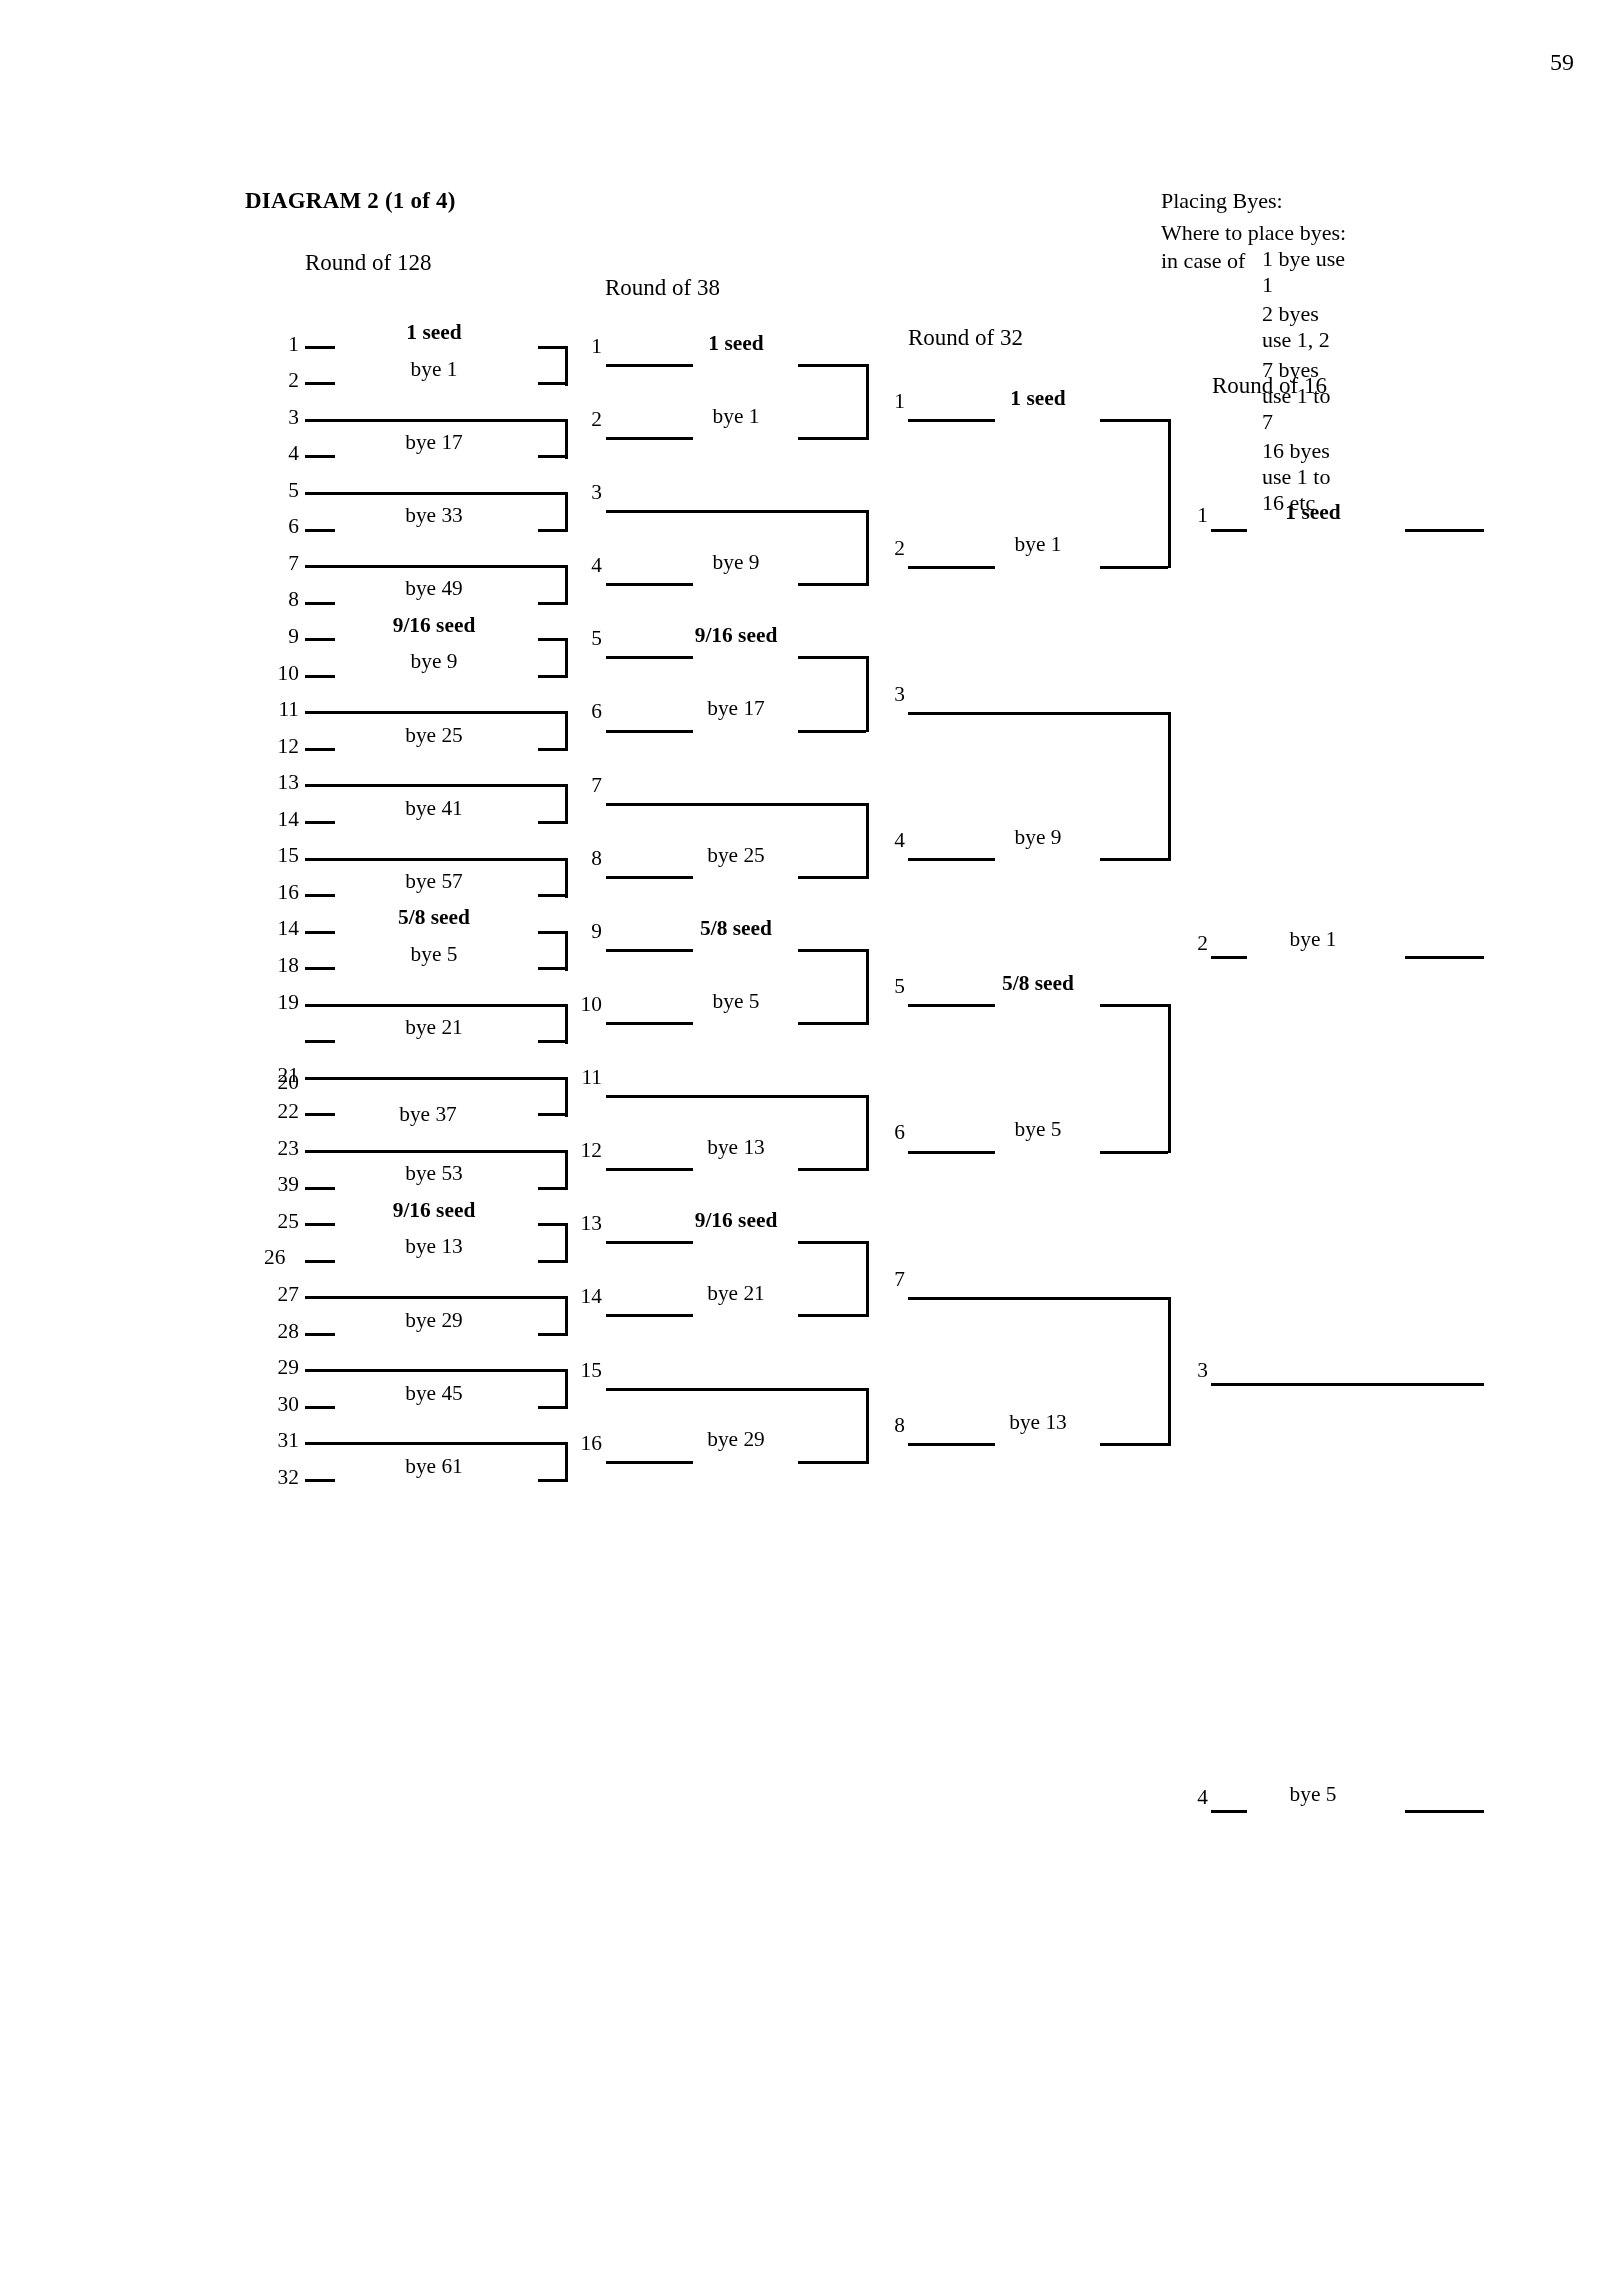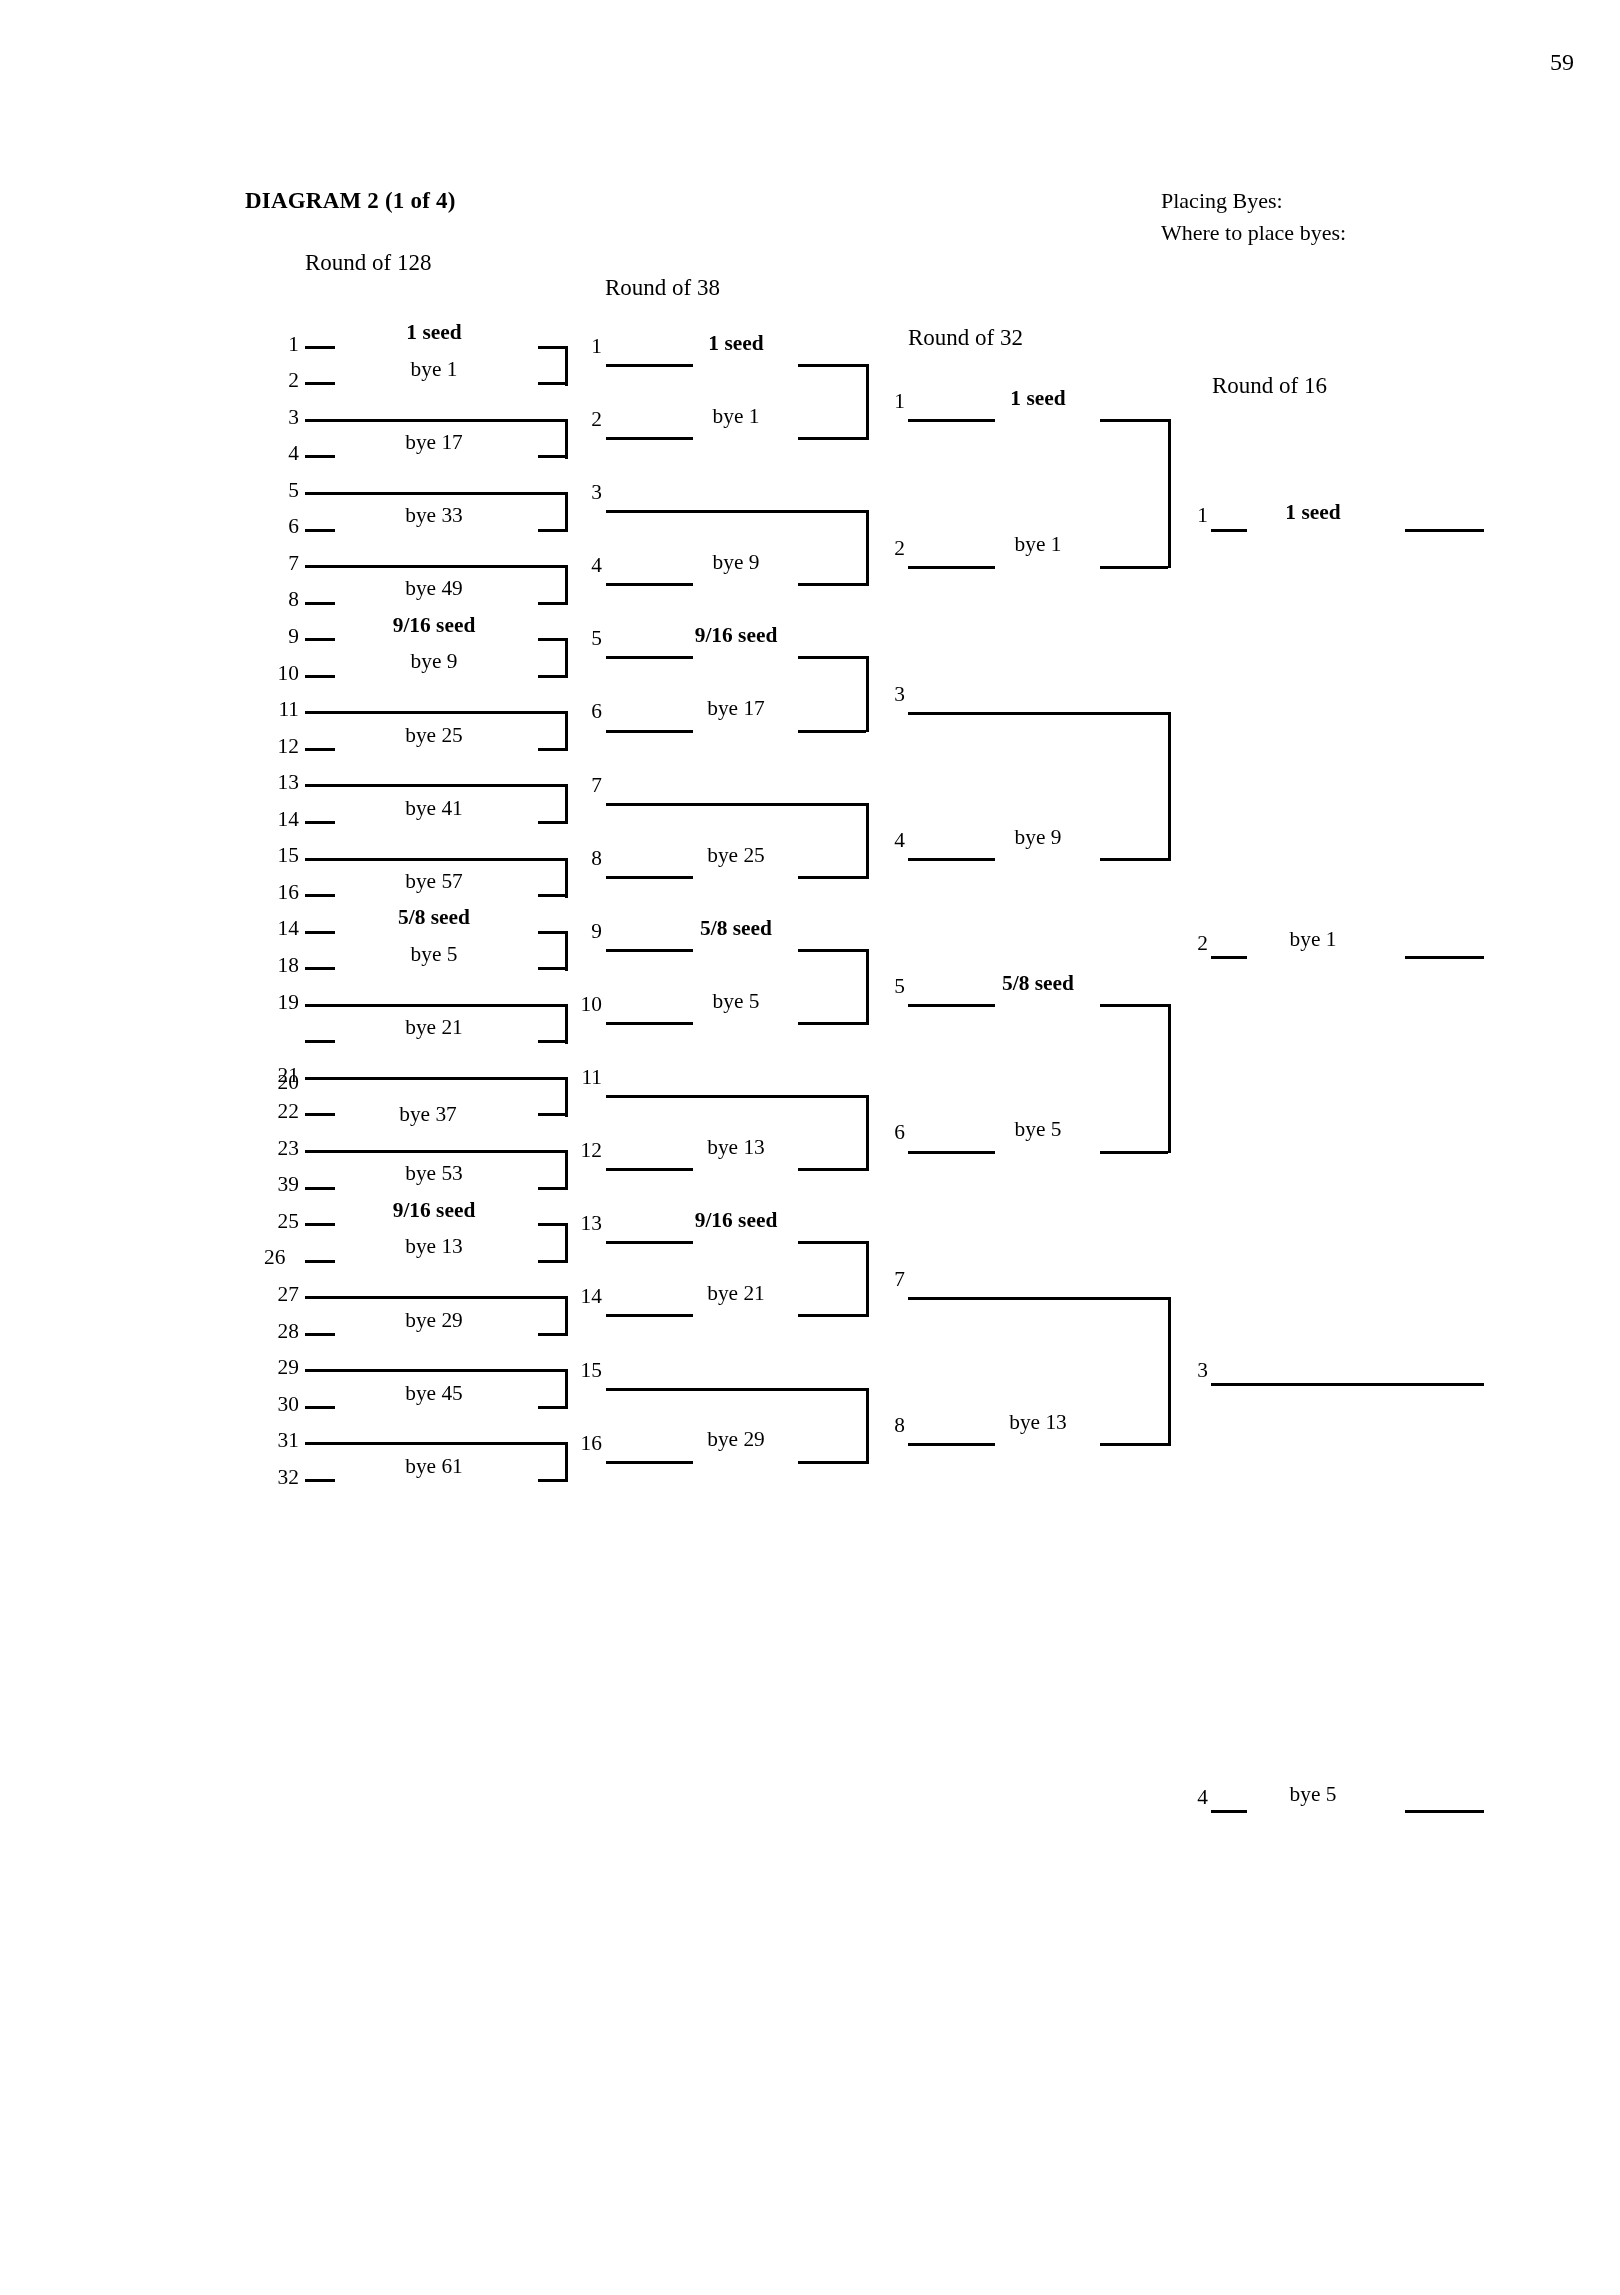--- a/index.html
+++ b/index.html
@@ -25,20 +25,29 @@
 </style>
 </head>
 <body>
 
 <div class="abs" id="page-number">59</div>
 <div class="abs" id="diagram-title">DIAGRAM 2 (1 of 4)</div>
 
 <div class="abs" style="left:1161px; top:188px;">
   <div class="byes-title">Placing Byes:</div>
   <div class="byes-title" style="margin-top:6.3px;">Where to place byes:</div>
+  <div style="position:relative; height:119px;">
+    <span class="abs byes-title" style="left:0; top:1.6px;">in case of</span>
+    <div class="abs" style="left:101px; top:0;">
+      <div class="byes-title">1 bye use 1</div>
+      <div class="byes-title" style="margin-top:3.2px;">2 byes use 1, 2</div>
+      <div class="byes-title" style="margin-top:3.2px;">7 byes use 1 to 7</div>
+      <div class="byes-title" style="margin-top:3.2px;">16 byes use 1 to 16 etc</div>
+    </div>
+  </div>
 </div>
 
 <div class="abs round-label" style="left:305px; top:250px;">Round of 128</div>
 <div class="abs round-label" style="left:605px; top:275px;">Round of 38</div>
 <div class="abs round-label" style="left:908px; top:325px;">Round of 32</div>
 <div class="abs round-label" style="left:1212px; top:373px;">Round of 16</div>
 
 <div id="bracket-root" class="abs" style="left:0; top:0; width:1621px; height:2295px;">
     <div class="abs seat-num" style="left: 264px; top: 332px; width: 35px; text-align: right;">1</div>
     <div class="abs seat-num" style="left: 264px; top: 368px; width: 35px; text-align: right;">2</div>

